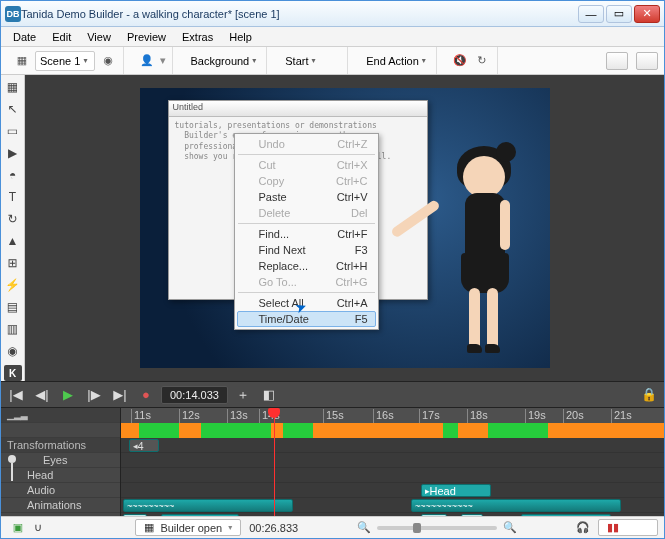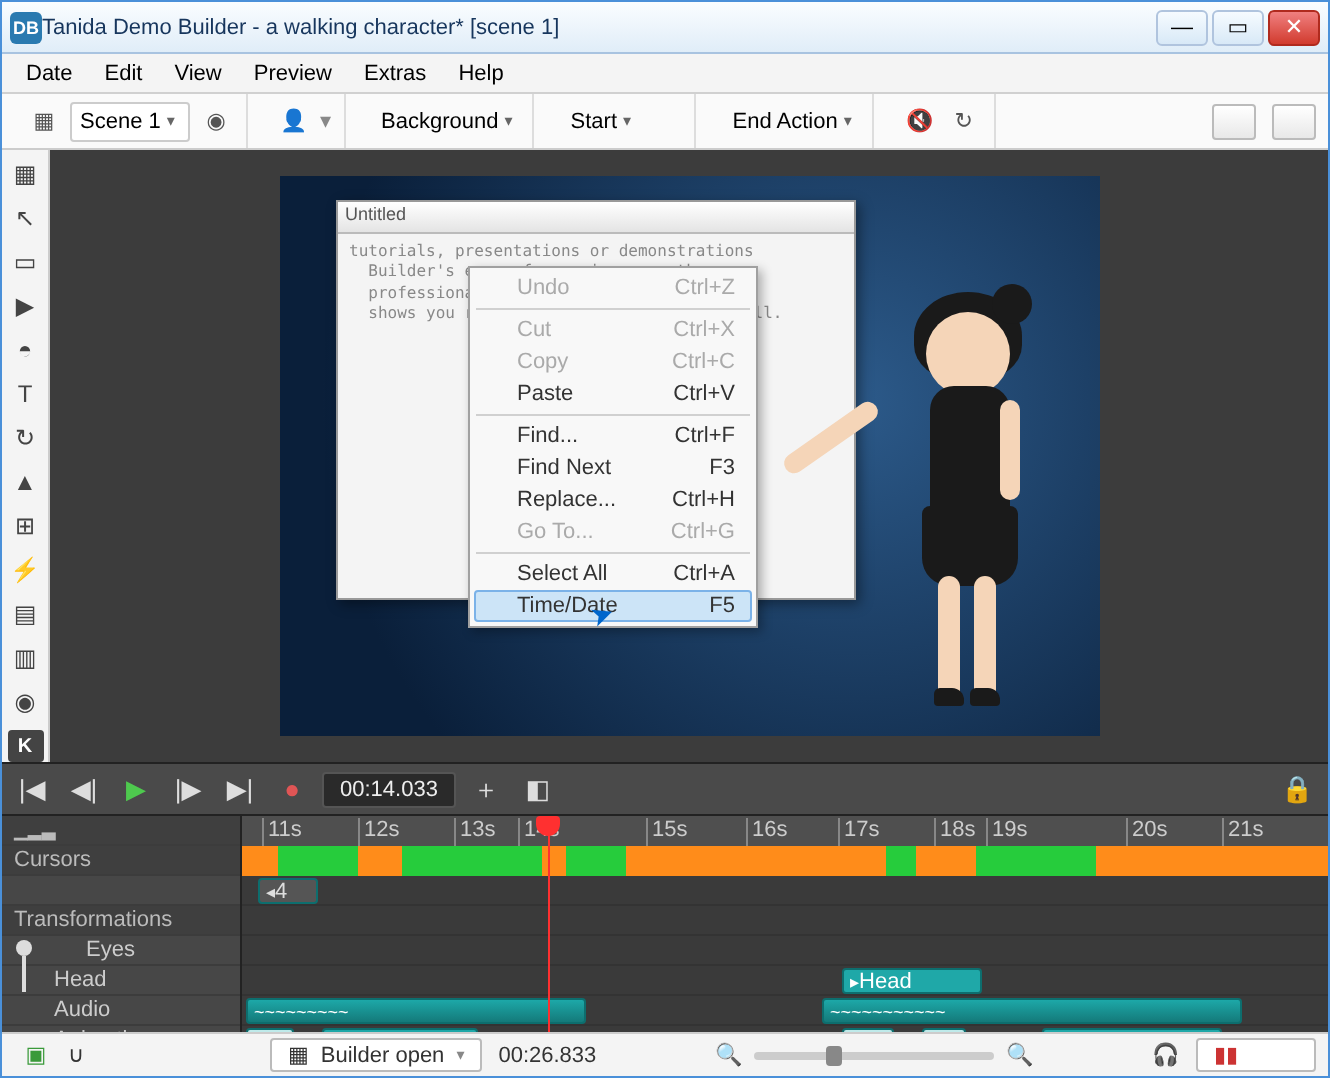--- a/index.html
+++ b/index.html
@@ -197,20 +197,24 @@
                 <span>Ctrl+X</span>
               </div>
             <div class="mi dis">
                 <span>Copy</span>
                 <span>Ctrl+C</span>
               </div>
             <div class="mi">
                 <span>Paste</span>
                 <span>Ctrl+V</span>
               </div>
+            <div class="mi dis">
+                <span>Delete</span>
+                <span>Del</span>
+              </div>
             <hr>
             <div class="mi">
                 <span>Find...</span>
                 <span>Ctrl+F</span>
               </div>
             <div class="mi">
                 <span>Find Next</span>
                 <span>F3</span>
               </div>
             <div class="mi">
@@ -265,21 +269,20 @@
     <div class="lockcol">
       <div class="pb">🔒</div>
     </div>
   </div>
 
   <div class="tl-body">
     <div class="tl-left">
       <div class="row hdr" style="height:15px">
           <span style="font-size:9px">▁▂▃</span>
         </div>
-      <div class="row hdr">Cursors</div>
       <div class="row sub"></div>
       <div class="row hdr">Transformations</div>
       <div class="row sub figure">
         <div class="mini-fig">
             <div class="h"></div>
             <div class="b"></div>
           </div>
         <span style="margin-left:16px">Eyes</span>
       </div>
       <div class="row sub">Head</div>
@@ -291,21 +294,21 @@
     <div class="tl-right">
       <div class="ruler">
         <div class="tick" style="left:10px">11s</div>
         <div class="tick" style="left:58px">12s</div>
         <div class="tick" style="left:106px">13s</div>
         <div class="tick" style="left:138px">14s</div>
         <div class="tick" style="left:202px">15s</div>
         <div class="tick" style="left:252px">16s</div>
         <div class="tick" style="left:298px">17s</div>
         <div class="tick" style="left:346px">18s</div>
-        <div class="tick" style="left:372px">19s</div>
+        <div class="tick" style="left:404px">19s</div>
         <div class="tick" style="left:442px">20s</div>
         <div class="tick" style="left:490px">21s</div>
       </div>
       <div class="orange-strip">
         <div style="width:18px"></div>
           <div class="gseg" style="width:40px"></div>
         <div style="width:22px"></div>
           <div class="gseg" style="width:70px"></div>
         <div style="width:12px"></div>
           <div class="gseg" style="width:30px"></div>

